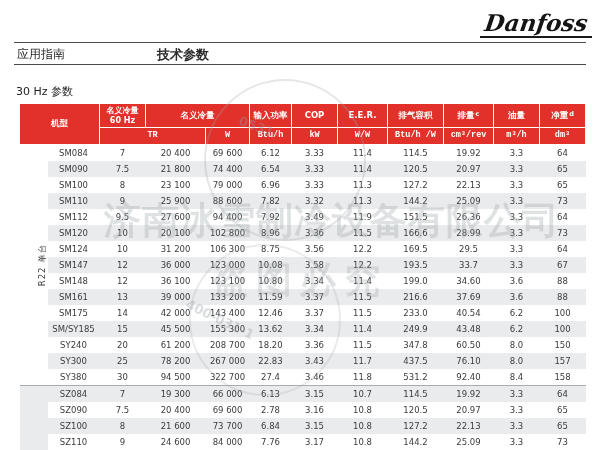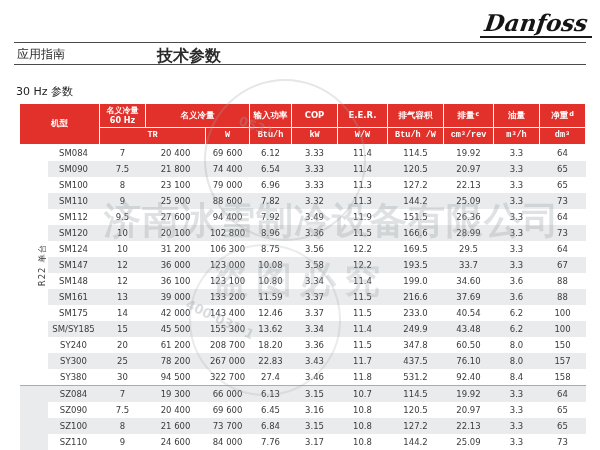--- a/index.html
+++ b/index.html
@@ -15,21 +15,21 @@
 
   
   .logo{position:absolute;top:9px;right:12px;font-family:"DejaVu Serif","Liberation Serif",serif;
         font-style:italic;font-weight:bold;font-size:23px;color:#151515;transform:skewX(-8deg);
         letter-spacing:0px;}
   .logo-rule{position:absolute;top:36px;right:8px;width:112px;border-top:2px solid #1a1a1a;}
   .rule{position:absolute;left:14px;right:14px;border-top:1px solid #4a4a4a;}
   .rule-top{top:42px;}
   .rule-mid{top:64px;}
   .title-left{position:absolute;top:46px;left:17px;font-size:12px;font-weight:normal;}
-  .title-right{position:absolute;top:46px;left:157px;font-size:16px;font-weight:bold;}
+  .title-right{position:absolute;top:46px;left:157px;font-size:13px;font-weight:bold;}
   .section-title{position:absolute;top:84px;left:16px;font-size:11px;color:#222;}
 
   
   table.spec{position:absolute;left:19px;top:103px;width:566px;border-collapse:collapse;
              table-layout:fixed;z-index:1;border-bottom:1px solid #b4b8ba;}
   table.spec thead th{background:var(--red);color:#fff;font-size:8.5px;font-weight:bold;
              border:1px solid #fff;padding:0;line-height:1.15;text-align:center;vertical-align:middle;}
   tr.h1 th{height:23px;}
   tr.h2 th{height:16px;font-weight:bold;font-family:Liberation Mono, monospace;}
   .hdr-sub{display:block;font-size:8px;}
@@ -320,21 +320,21 @@
           <td>114.5</td>
           <td>19.92</td>
           <td>3.3</td>
           <td>64</td>
         </tr>
         <tr>
           <td class="model">SZ090</td>
           <td>7.5</td>
           <td>20 400</td>
           <td>69 600</td>
-          <td>6.45</td>
+          <td>2.78</td>
           <td>3.16</td>
           <td>10.8</td>
           <td>120.5</td>
           <td>20.97</td>
           <td>3.3</td>
           <td>65</td>
         </tr>
         <tr class="alt">
           <td class="model">SZ100</td>
           <td>8</td>

